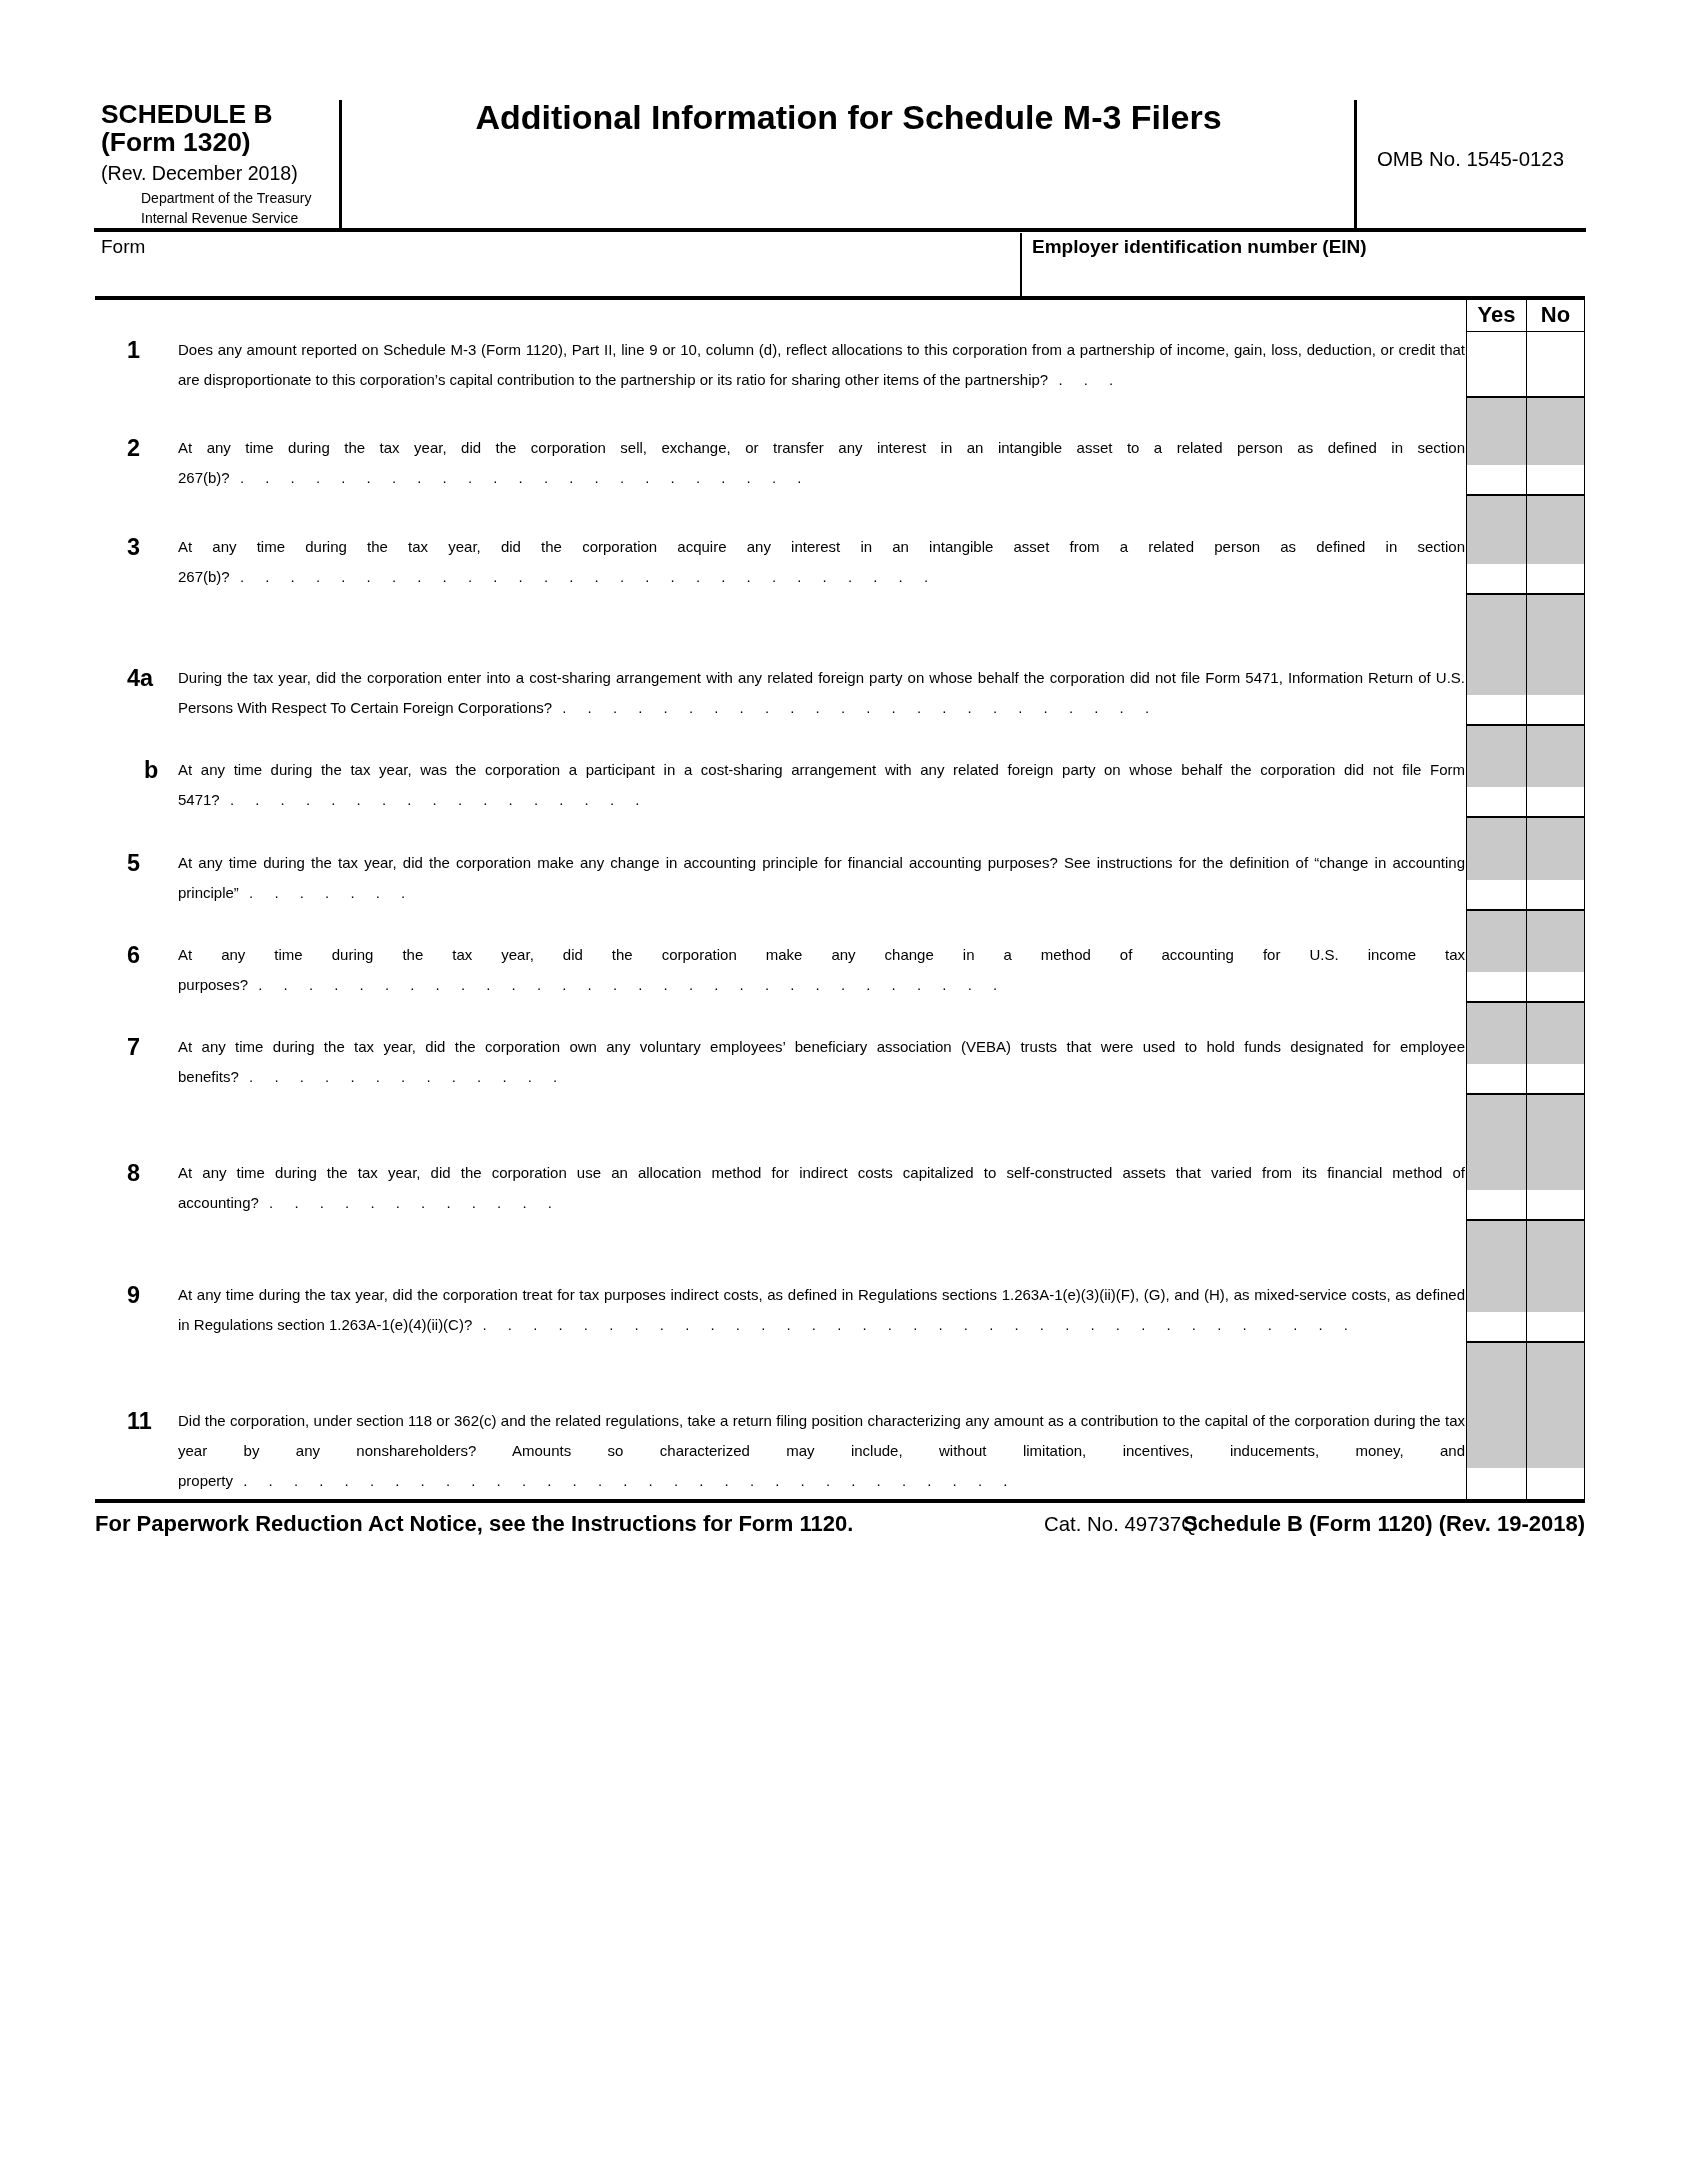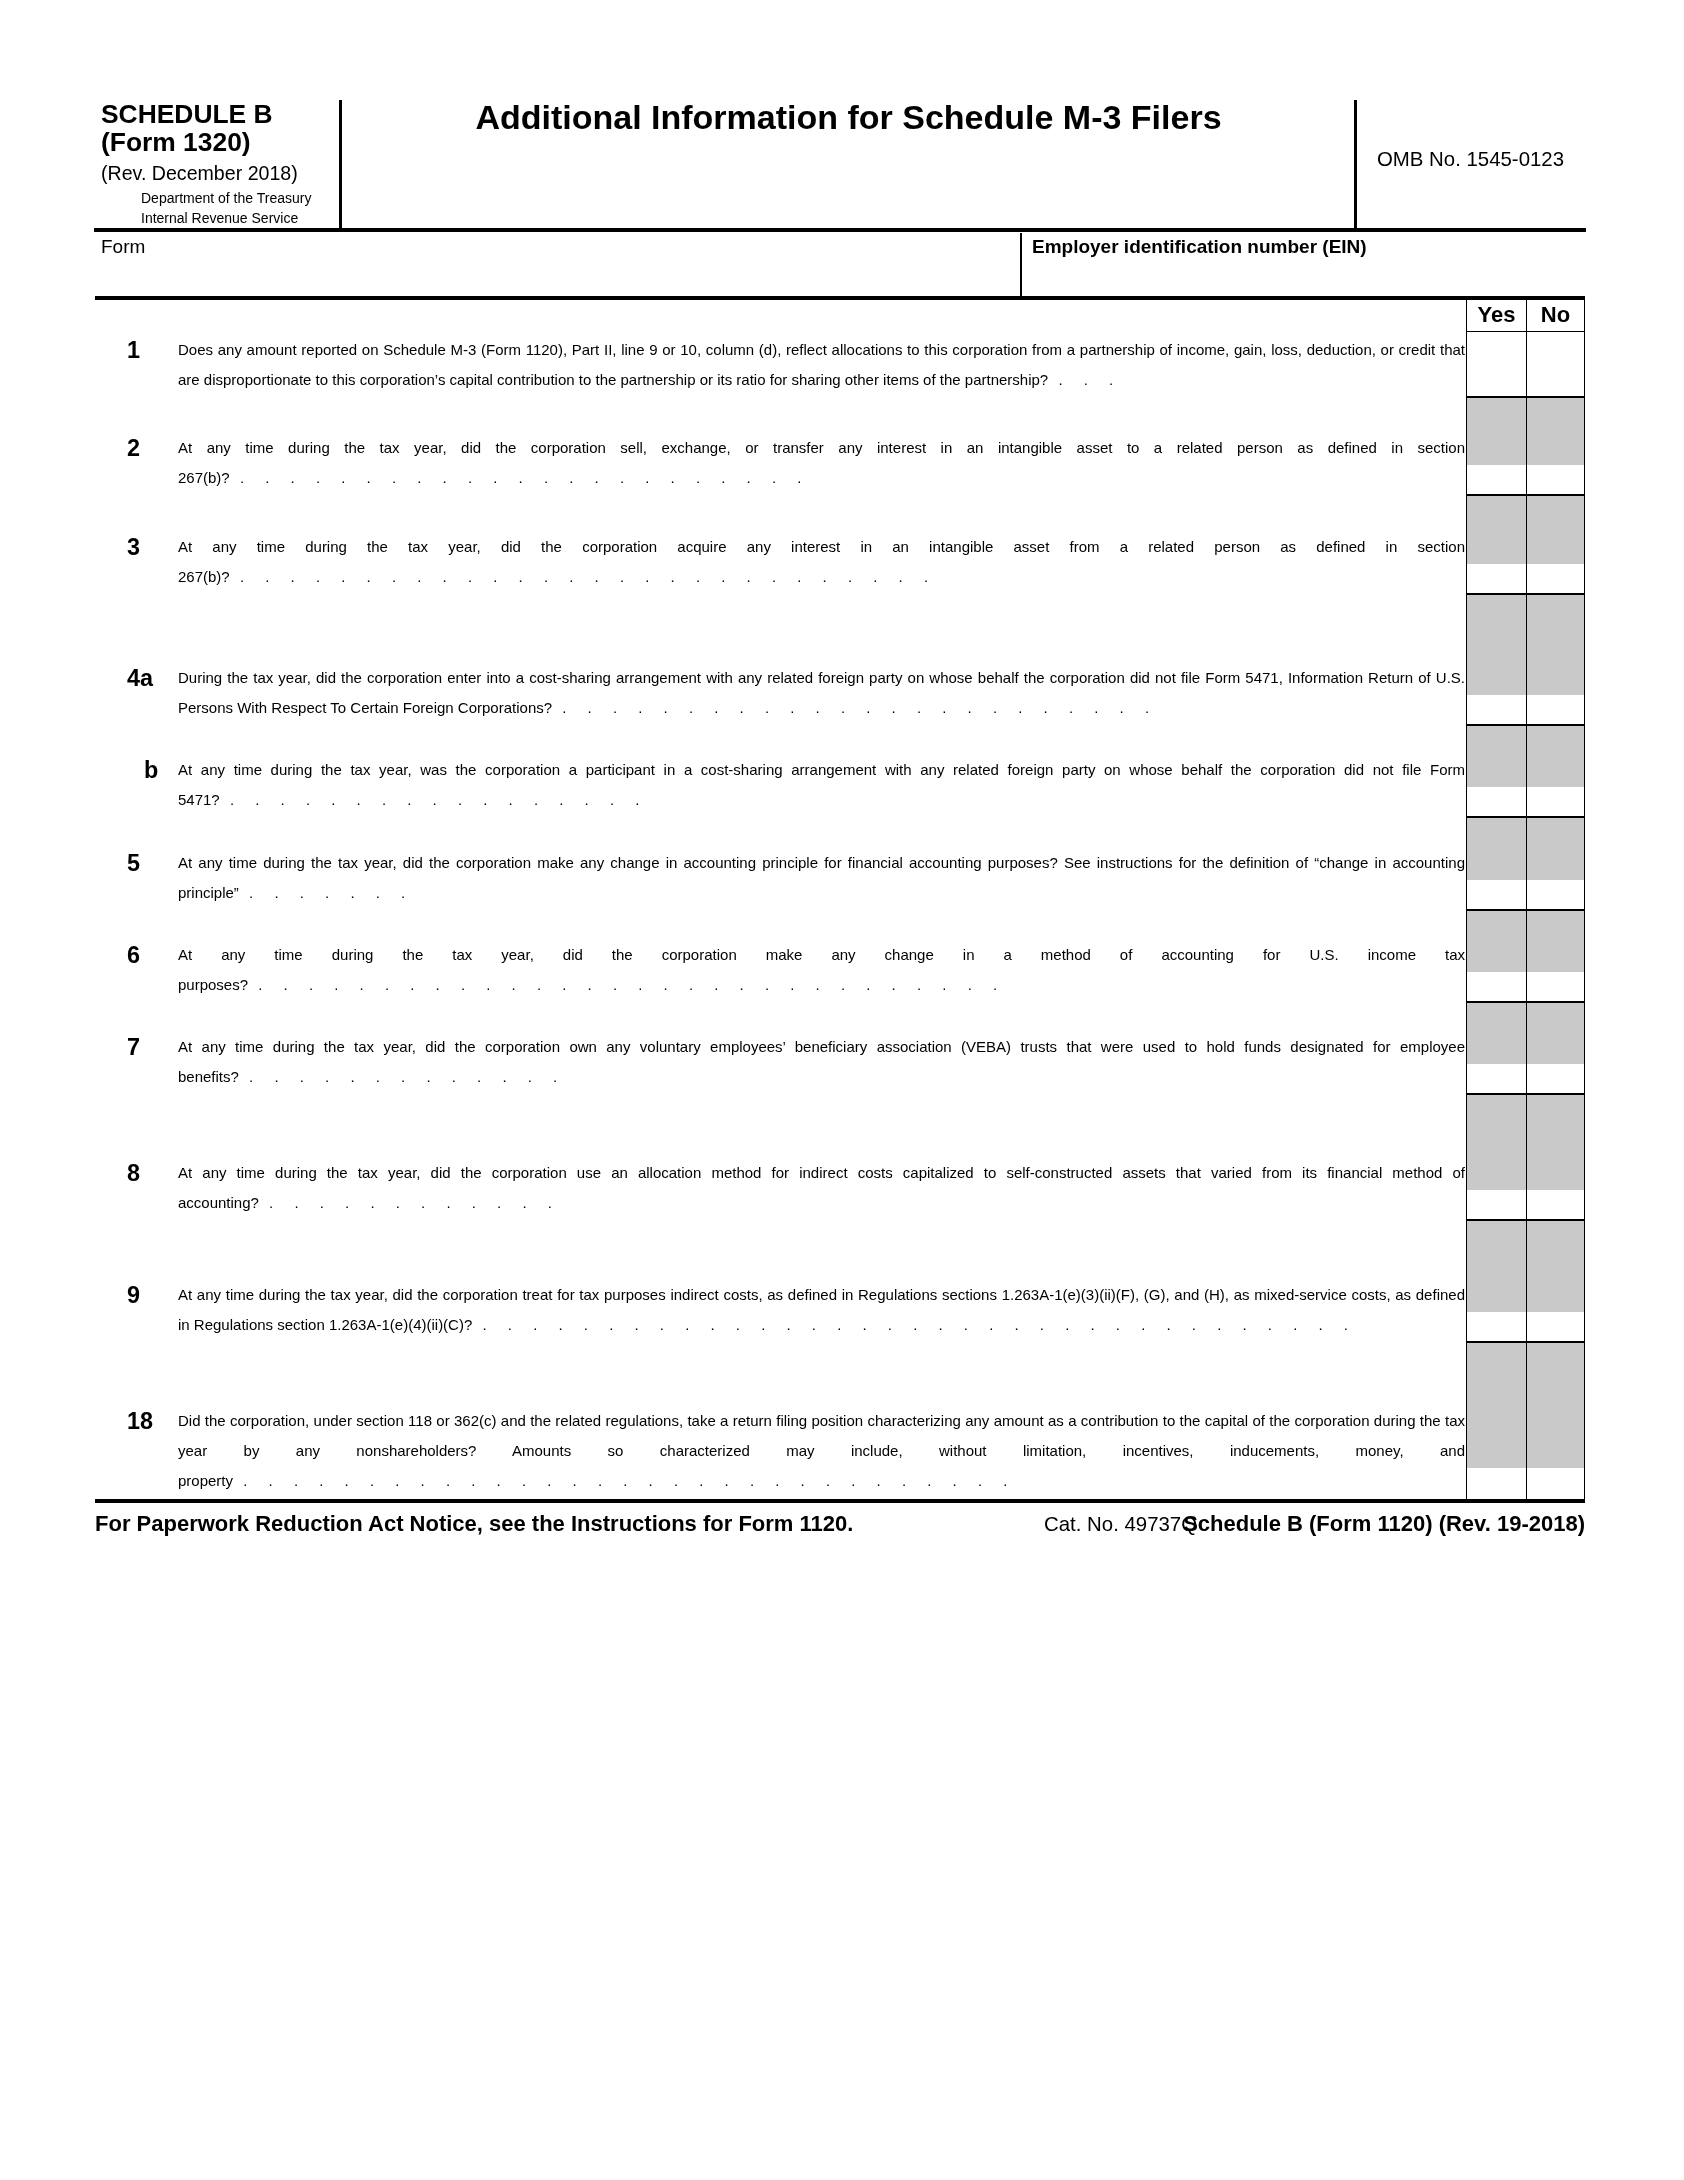--- a/index.html
+++ b/index.html
@@ -218,21 +218,21 @@
       <div class="ycell">
           <div class="wbox"></div>
         </div>
       <div class="ncell">
           <div class="wbox"></div>
         </div>
     </div>
 
     <div class="qrow last" style="height:156px">
       <div class="qwrap">
-        <div class="qnum">18</div>
+        <div class="qnum">11</div>
         <div class="qtext"><span>Did the corporation, under section 118 or 362(c) and the related regulations, take a return filing position characterizing any amount as a contribution to the capital of the corporation during the tax year by any nonshareholders? Amounts so characterized may include, without limitation, incentives, inducements, money, and property</span><span class="dots">. . . . . . . . . . . . . . . . . . . . . . . . . . . . . . .</span></div>
       </div>
       <div class="ycell">
           <div class="wbox"></div>
         </div>
       <div class="ncell">
           <div class="wbox"></div>
         </div>
     </div>
 

